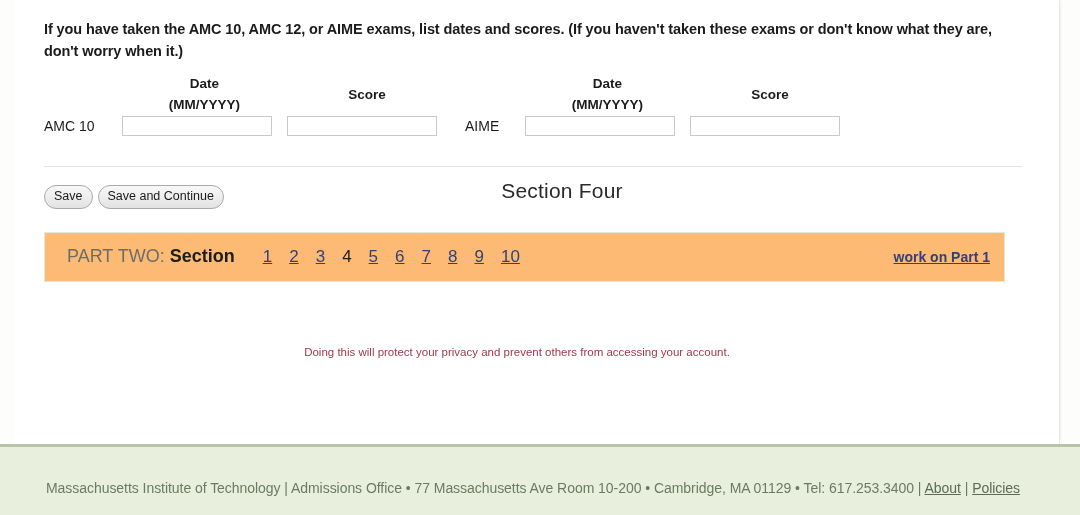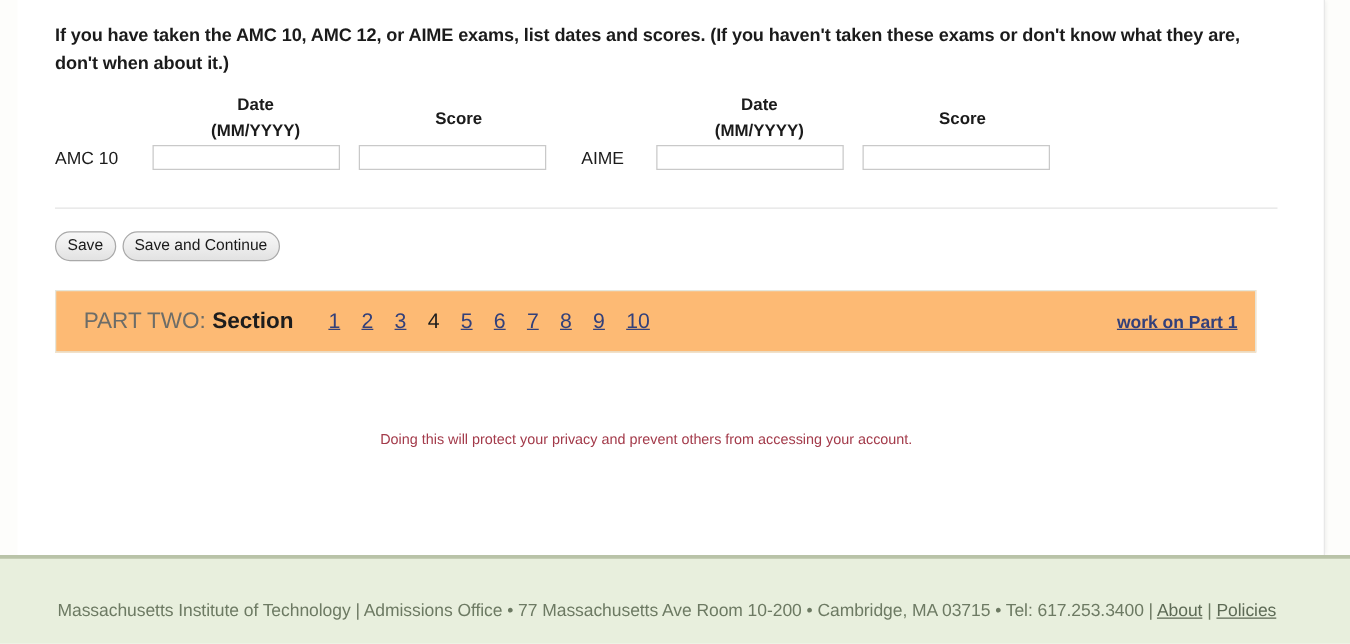--- a/index.html
+++ b/index.html
@@ -231,21 +231,21 @@
   }
 </style>
 </head>
 <body>
 
 <div id="page">
 
   <div id="content-pane">
     <div id="inner">
 
-      <div class="prompt">If you have taken the AMC 10, AMC 12, or AIME exams, list dates and scores. (If you haven't taken these exams or don't know what they are, don't when about it.)</div>
+      <div class="prompt">If you have taken the AMC 10, AMC 12, or AIME exams, list dates and scores. (If you haven't taken these exams or don't know what they are, don't worry when it.)</div>
 
       <table class="score-table">
         <tbody>
             <tr>
           <th class="col-label"></th>
           <th class="hdr col-date">
             <span>Date</span>
             <span class="sub">(MM/YYYY)</span>
           </th>
           <th class="hdr col-score">Score</th>
@@ -274,20 +274,21 @@
             <input class="txt score-in" type="text" value="" style="">
           </td>
         </tr>
       </tbody>
         </table>
 
       <div class="divider"></div>
 
       <div class="action-row">
         <button class="btn">Save</button><button class="btn">Save and Continue</button>
+        <div class="section-title">Section Four</div>
       </div>
 
       <div class="partbar">
         <div class="lead">
           <span>PART TWO:</span>
           <b>Section</b>
         </div>
         <div class="nums" id="section-numbers">
             <a>1</a>
             <a>2</a>
@@ -305,17 +306,17 @@
 
       <div class="notice">
         <div>Doing this will protect your privacy and prevent others from accessing your account.</div>
       </div>
 
     </div>
   </div>
 
   <div id="footer-band">
     <div id="footer-text">
-      <span>Massachusetts Institute of Technology</span><span> | </span><span>Admissions Office</span><span> • </span><span>77 Massachusetts Ave Room 10-200</span><span> • </span><span>Cambridge, MA 03715</span><span> • </span><span>Tel: 617.253.3400</span><span> | </span><a>About</a><span> | </span><a>Policies</a>
+      <span>Massachusetts Institute of Technology</span><span> | </span><span>Admissions Office</span><span> • </span><span>77 Massachusetts Ave Room 10-200</span><span> • </span><span>Cambridge, MA 01129</span><span> • </span><span>Tel: 617.253.3400</span><span> | </span><a>About</a><span> | </span><a>Policies</a>
     </div>
   </div>
 
 </div>
 
 </body></html>

